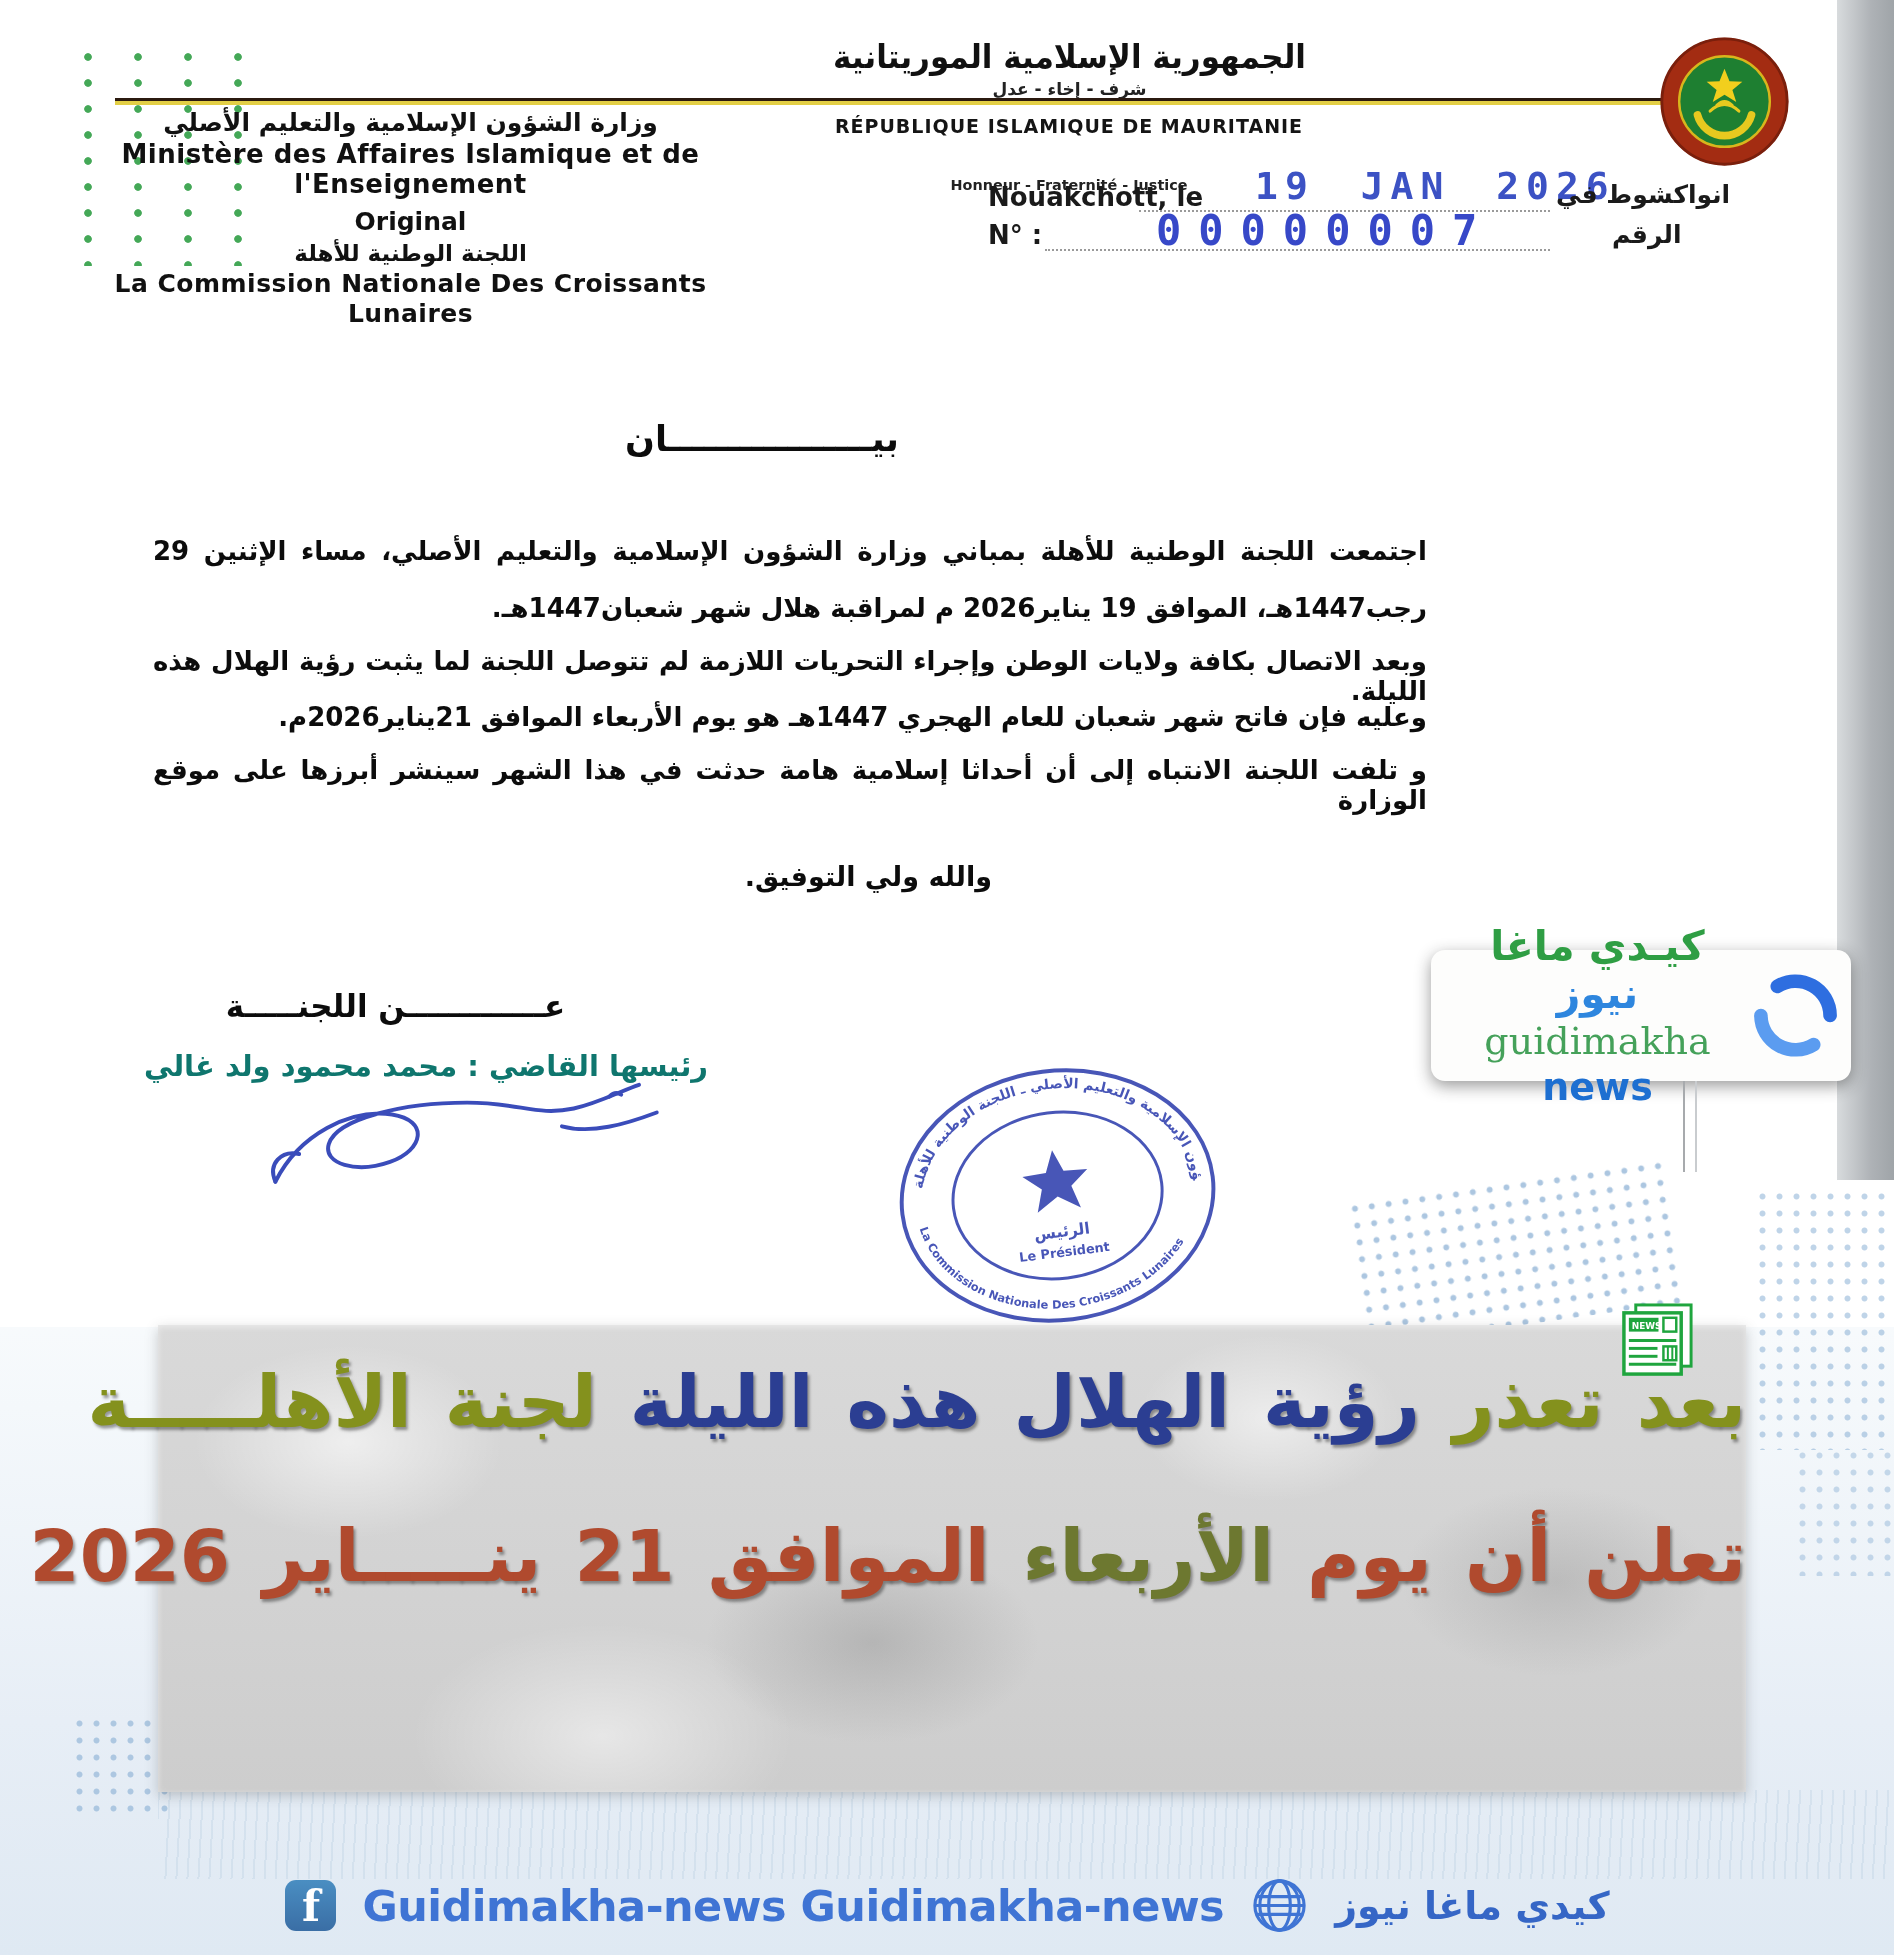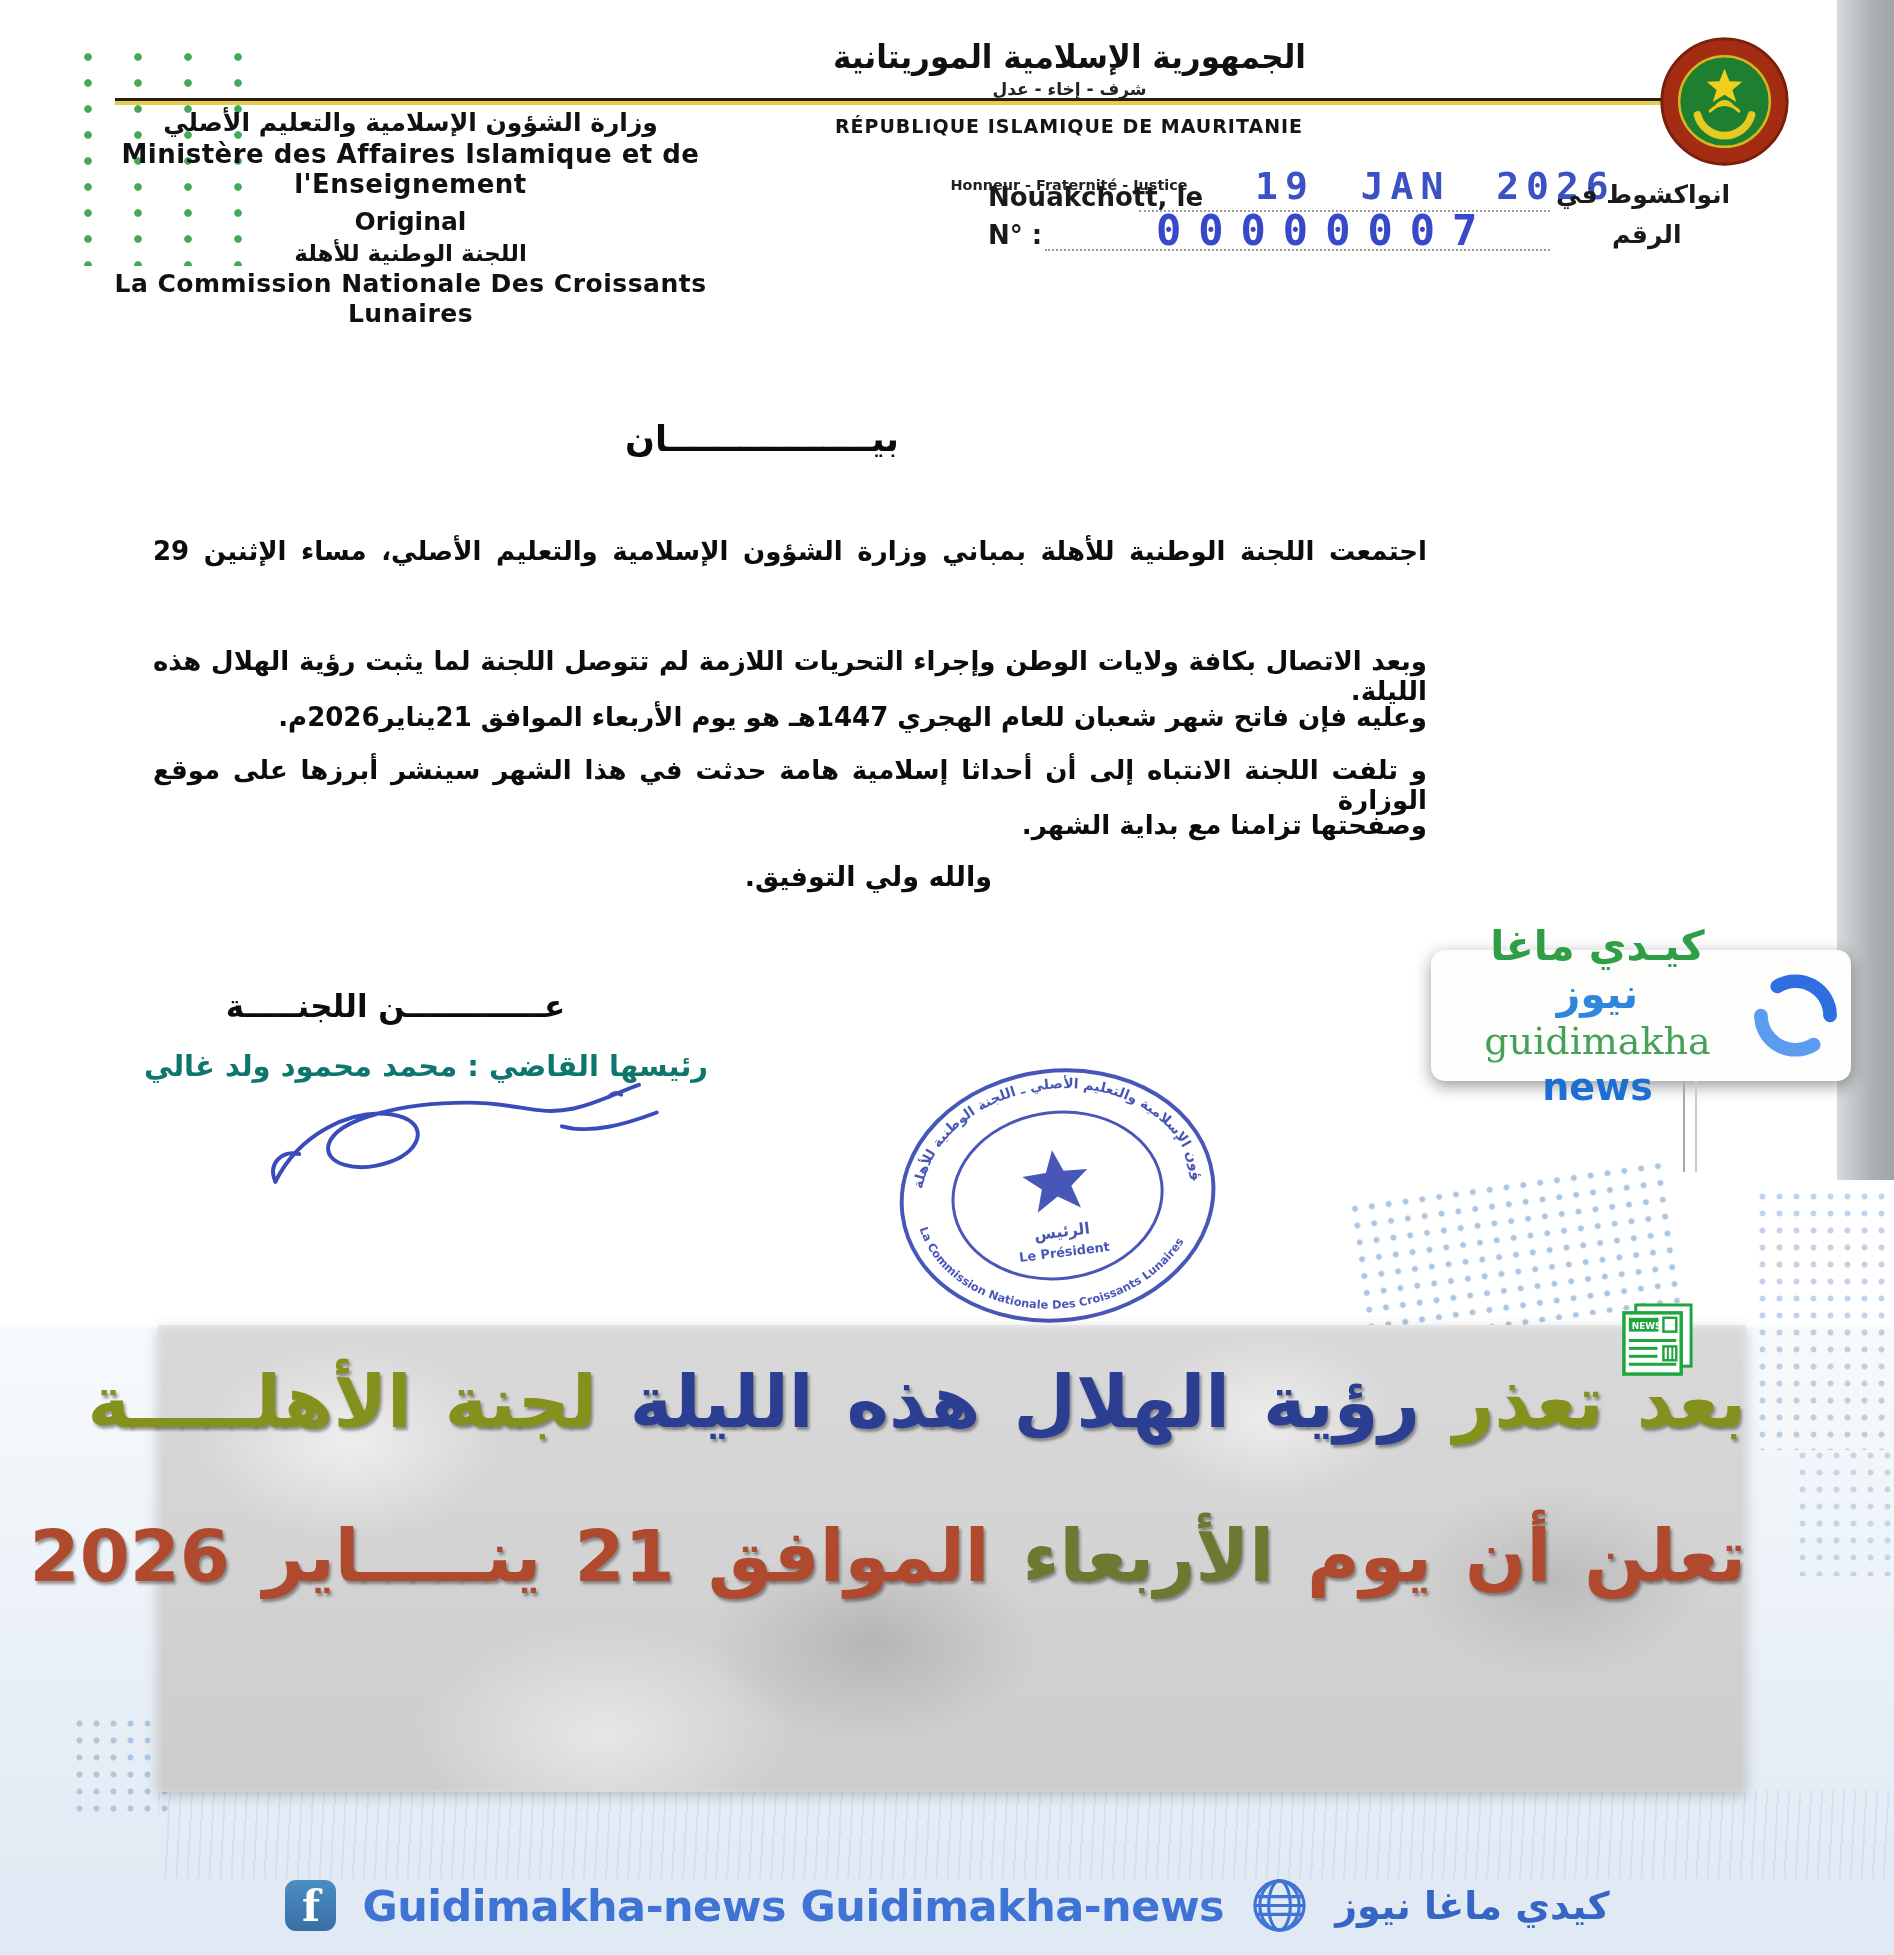--- a/index.html
+++ b/index.html
@@ -142,24 +142,24 @@
     <div class="abs meta-date">19 JAN 2026</div>
     <div class="abs meta-city-ar">انواكشوط في</div>
     <div class="abs meta-num">N° :</div>
     <div class="abs meta-dotline2"></div>
     <div class="abs meta-numval">00000007</div>
     <div class="abs meta-num-ar">الرقم</div>
 
     <div class="abs title">بيـــــــــــــــــان</div>
 
     <div class="abs body-line jst" style="top:536px">اجتمعت اللجنة الوطنية للأهلة بمباني وزارة الشؤون الإسلامية والتعليم الأصلي، مساء الإثنين 29</div>
+    <div class="abs body-line rgt" style="top:593px">رجب1447هـ، الموافق 19 يناير2026 م لمراقبة هلال شهر شعبان1447هـ.</div>
     <div class="abs body-line jst" style="top:646px">وبعد الاتصال بكافة ولايات الوطن وإجراء التحريات اللازمة لم تتوصل اللجنة لما يثبت رؤية الهلال هذه الليلة.</div>
     <div class="abs body-line rgt" style="top:702px">وعليه فإن فاتح شهر شعبان للعام الهجري 1447هـ هو يوم الأربعاء الموافق 21يناير2026م.</div>
     <div class="abs body-line jst" style="top:755px">و تلفت اللجنة الانتباه إلى أن أحداثا إسلامية هامة حدثت في هذا الشهر سينشر أبرزها على موقع الوزارة</div>
-    <div class="abs body-line rgt" style="top:810px">وصفحتها تزامنا مع بداية الشهر.</div>
     <div class="abs closing">والله ولي التوفيق.</div>
 
     <div class="abs onbehalf">عـــــــــــــن اللجنـــــة</div>
     <div class="abs president">رئيسها القاضي : محمد محمود ولد غالي</div>
 
     <svg class="abs sig" width="416" height="163" viewBox="0 0 420 165">
       <g fill="none" stroke="#2a3db5" stroke-width="4" stroke-linecap="round" opacity=".92">
         <path d="M 10,112 C 34,64 86,38 128,44 C 166,50 160,80 126,92 C 92,104 58,94 64,74 C 72,48 140,32 204,32 C 258,32 274,46 312,38 C 338,32 360,20 378,14"></path>
         <path d="M 10,112 C 2,94 16,80 34,84"></path>
         <path d="M 300,56 C 330,64 364,54 396,42"></path>

